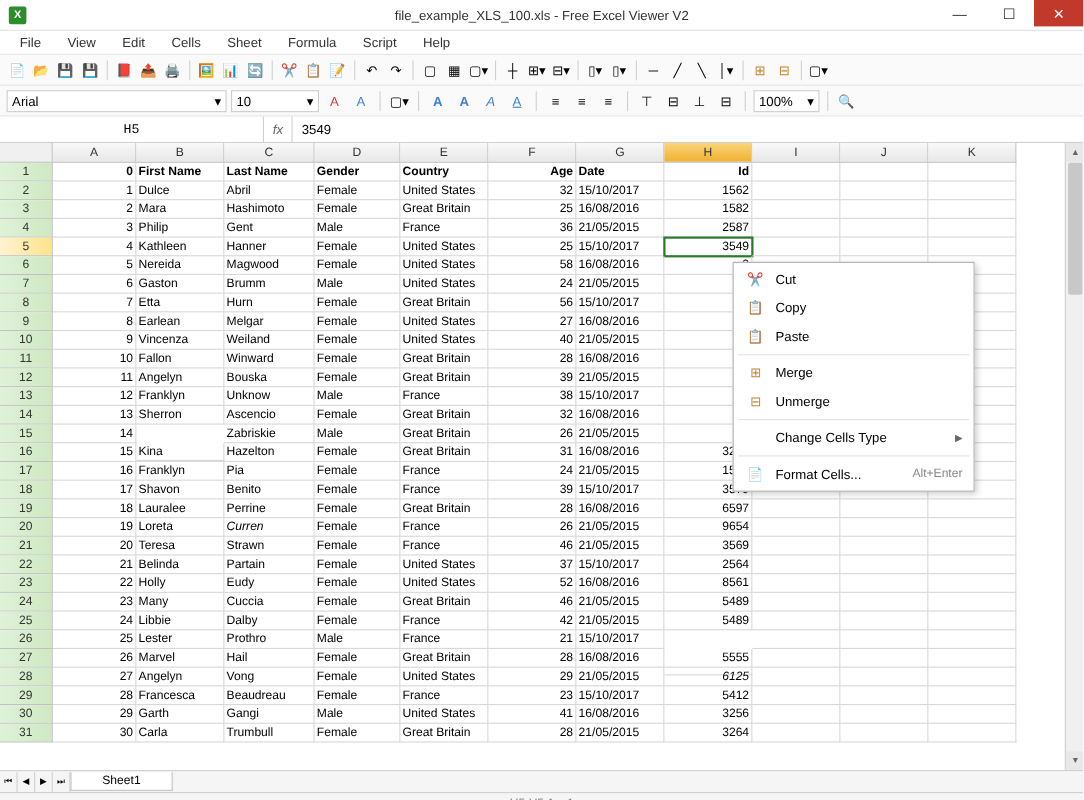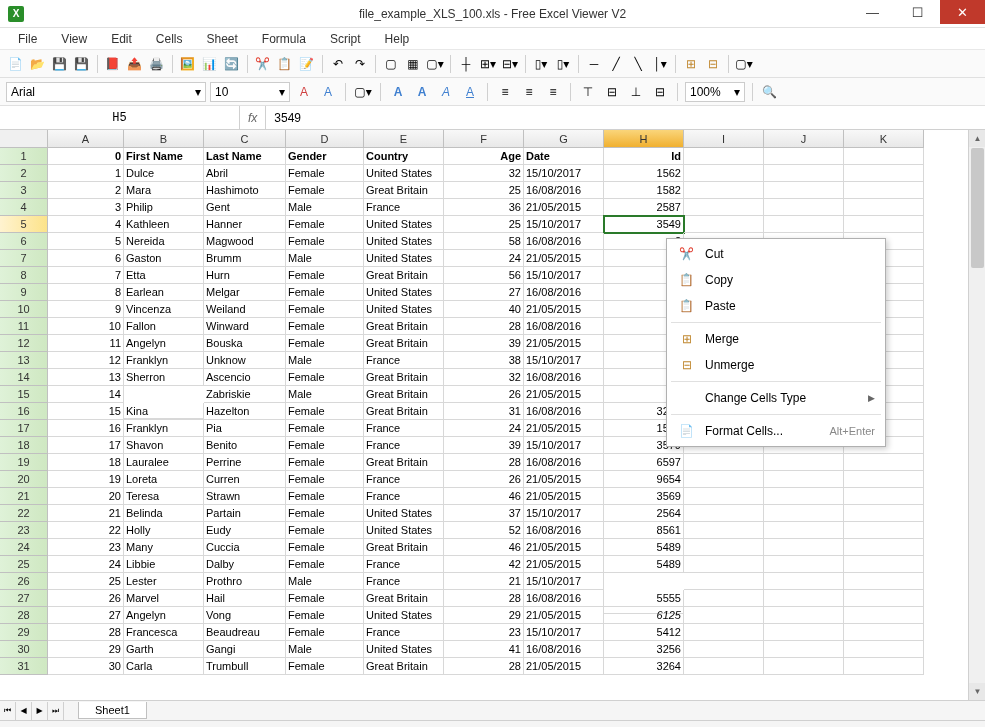--- a/index.html
+++ b/index.html
@@ -39,21 +39,21 @@
 .cell { border-right: 1px solid #d8d8d8; border-bottom: 1px solid #d8d8d8; font-size: 11px; padding: 0 2px; line-height: 17px; overflow: hidden; white-space: nowrap; }
 .cell.num { text-align: right; }
 .cell.hdr { font-weight: bold; }
 .cell.selected { outline: 2px solid #2a7a2a; outline-offset: -1px; background: #fff; }
 .scrollbar-v { width: 17px; background: #f0f0f0; border-left: 1px solid #d0d0d0; position: relative; }
 .scroll-thumb-v { position: absolute; top: 18px; left: 2px; width: 13px; height: 120px; background: #c8c8c8; border-radius: 2px; }
 .scroll-arrow { width: 17px; height: 17px; background: #e8e8e8; display: flex; align-items: center; justify-content: center; font-size: 8px; color: #666; }
 .tabbar { height: 20px; display: flex; align-items: center; border-top: 1px solid #d0d0d0; background: #f5f5f5; }
 .tab-nav { display: flex; }
 .tab-nav-btn { width: 16px; height: 18px; display: flex; align-items: center; justify-content: center; font-size: 8px; cursor: pointer; border-right: 1px solid #d0d0d0; }
-.sheet-tab { padding: 2px 16px; background: #fff; border: 1px solid #c0c0c0; border-top: none; font-size: 11px; cursor: pointer; margin-left: 14px; }
+.sheet-tab { padding: 2px 28px; background: #fff; border: 1px solid #c0c0c0; border-top: none; font-size: 11px; cursor: pointer; margin-left: 0; }
 .statusbar { height: 20px; background: #f5f5f5; border-top: 1px solid #d0d0d0; display: flex; align-items: center; justify-content: center; font-size: 11px; color: #555; }
 .context-menu { position: absolute; left: 666px; top: 238px; width: 220px; background: #fff; border: 1px solid #b0b0b0; box-shadow: 2px 2px 6px rgba(0,0,0,0.2); z-index: 100; padding: 2px 0; }
 .ctx-item { display: flex; align-items: center; padding: 5px 10px; font-size: 12px; cursor: pointer; }
 .ctx-icon { width: 20px; height: 16px; margin-right: 8px; display: flex; align-items: center; justify-content: center; font-size: 12px; }
 .ctx-sep { height: 1px; background: #e0e0e0; margin: 3px 4px; }
 .ctx-label { flex: 1; }
 .ctx-shortcut { color: #888; font-size: 11px; }
 .ctx-arrow { color: #666; font-size: 9px; }
 </style>
 </head>
@@ -458,21 +458,21 @@
           <div class="cell num" style="width: 80px;">28</div>
           <div class="cell" style="width: 80px;">16/08/2016</div>
           <div class="cell num" style="width: 80px;">6597</div>
           <div class="cell" style="width: 80px;"></div>
           <div class="cell" style="width: 80px;"></div>
           <div class="cell" style="width: 80px;"></div>
         </div>
         <div class="cell-row">
           <div class="cell num" style="width: 76px;">19</div>
           <div class="cell" style="width: 80px;">Loreta</div>
-          <div class="cell" style="width: 82px;">Curren</div>
+          <div class="cell" style="width: 82px; font-style: italic;">Curren</div>
           <div class="cell" style="width: 78px;">Female</div>
           <div class="cell" style="width: 80px;">France</div>
           <div class="cell num" style="width: 80px;">26</div>
           <div class="cell" style="width: 80px;">21/05/2015</div>
           <div class="cell num" style="width: 80px;">9654</div>
           <div class="cell" style="width: 80px;"></div>
           <div class="cell" style="width: 80px;"></div>
           <div class="cell" style="width: 80px;"></div>
         </div>
         <div class="cell-row">

